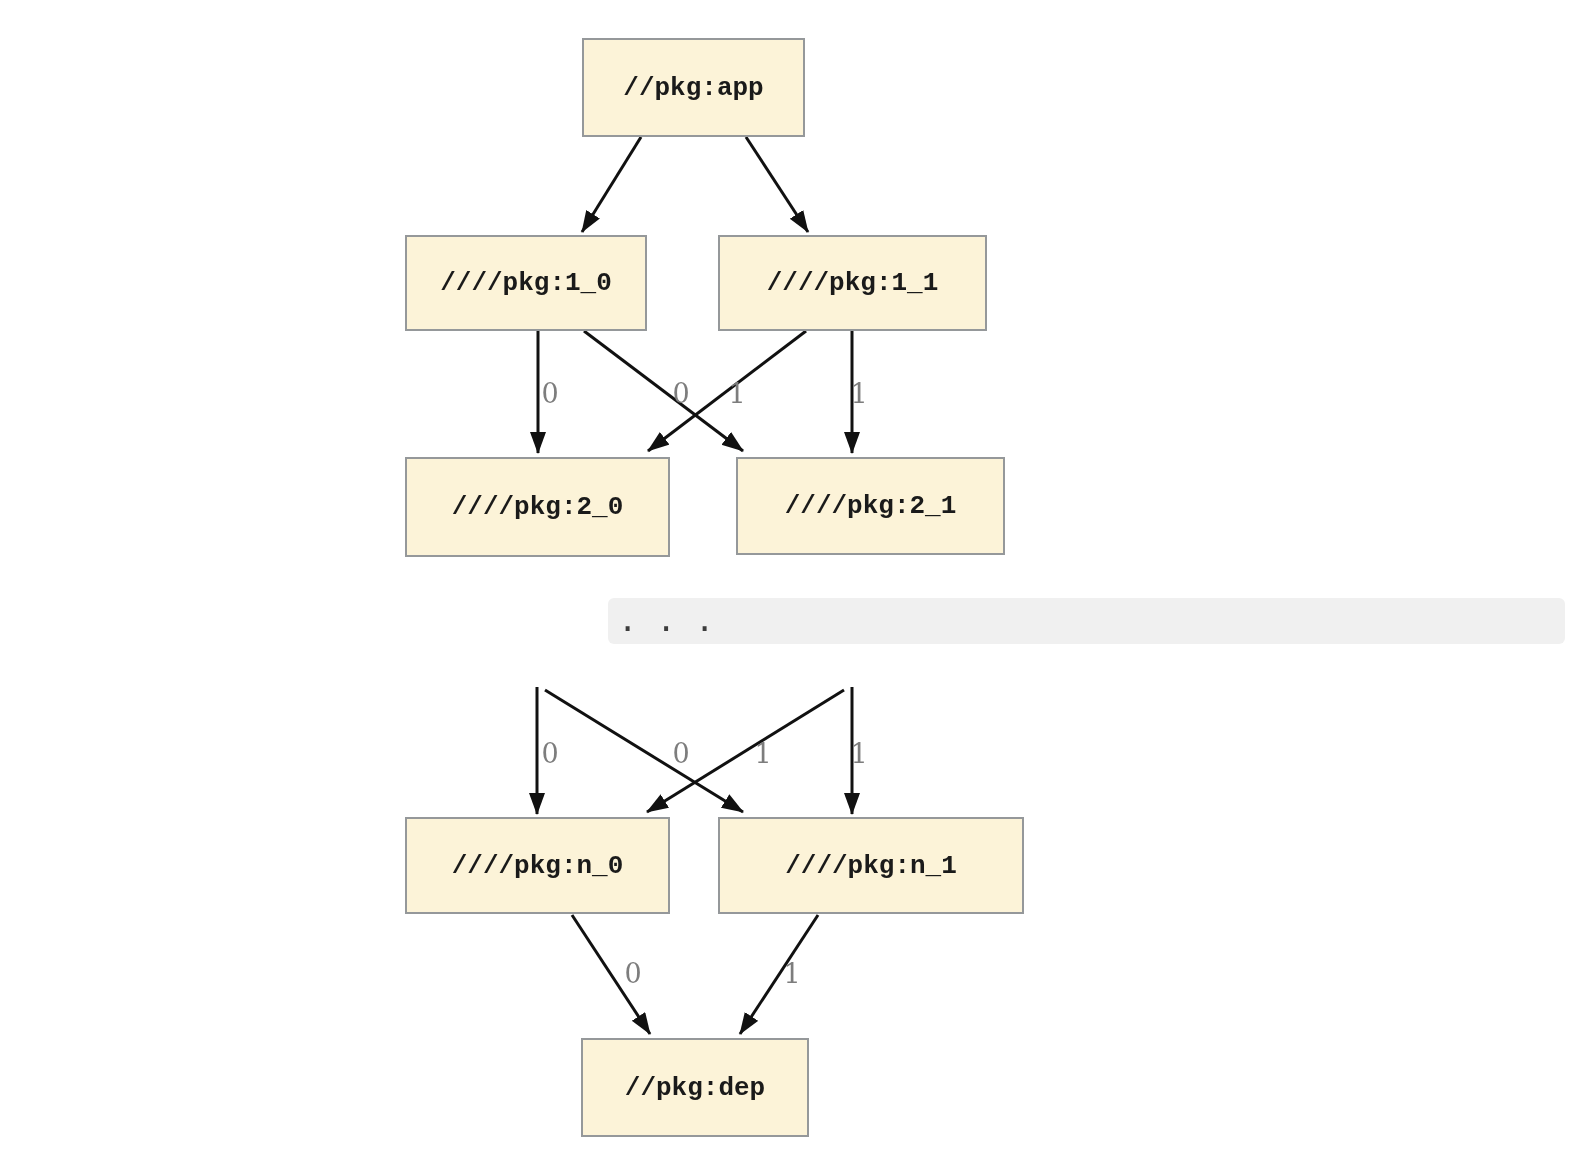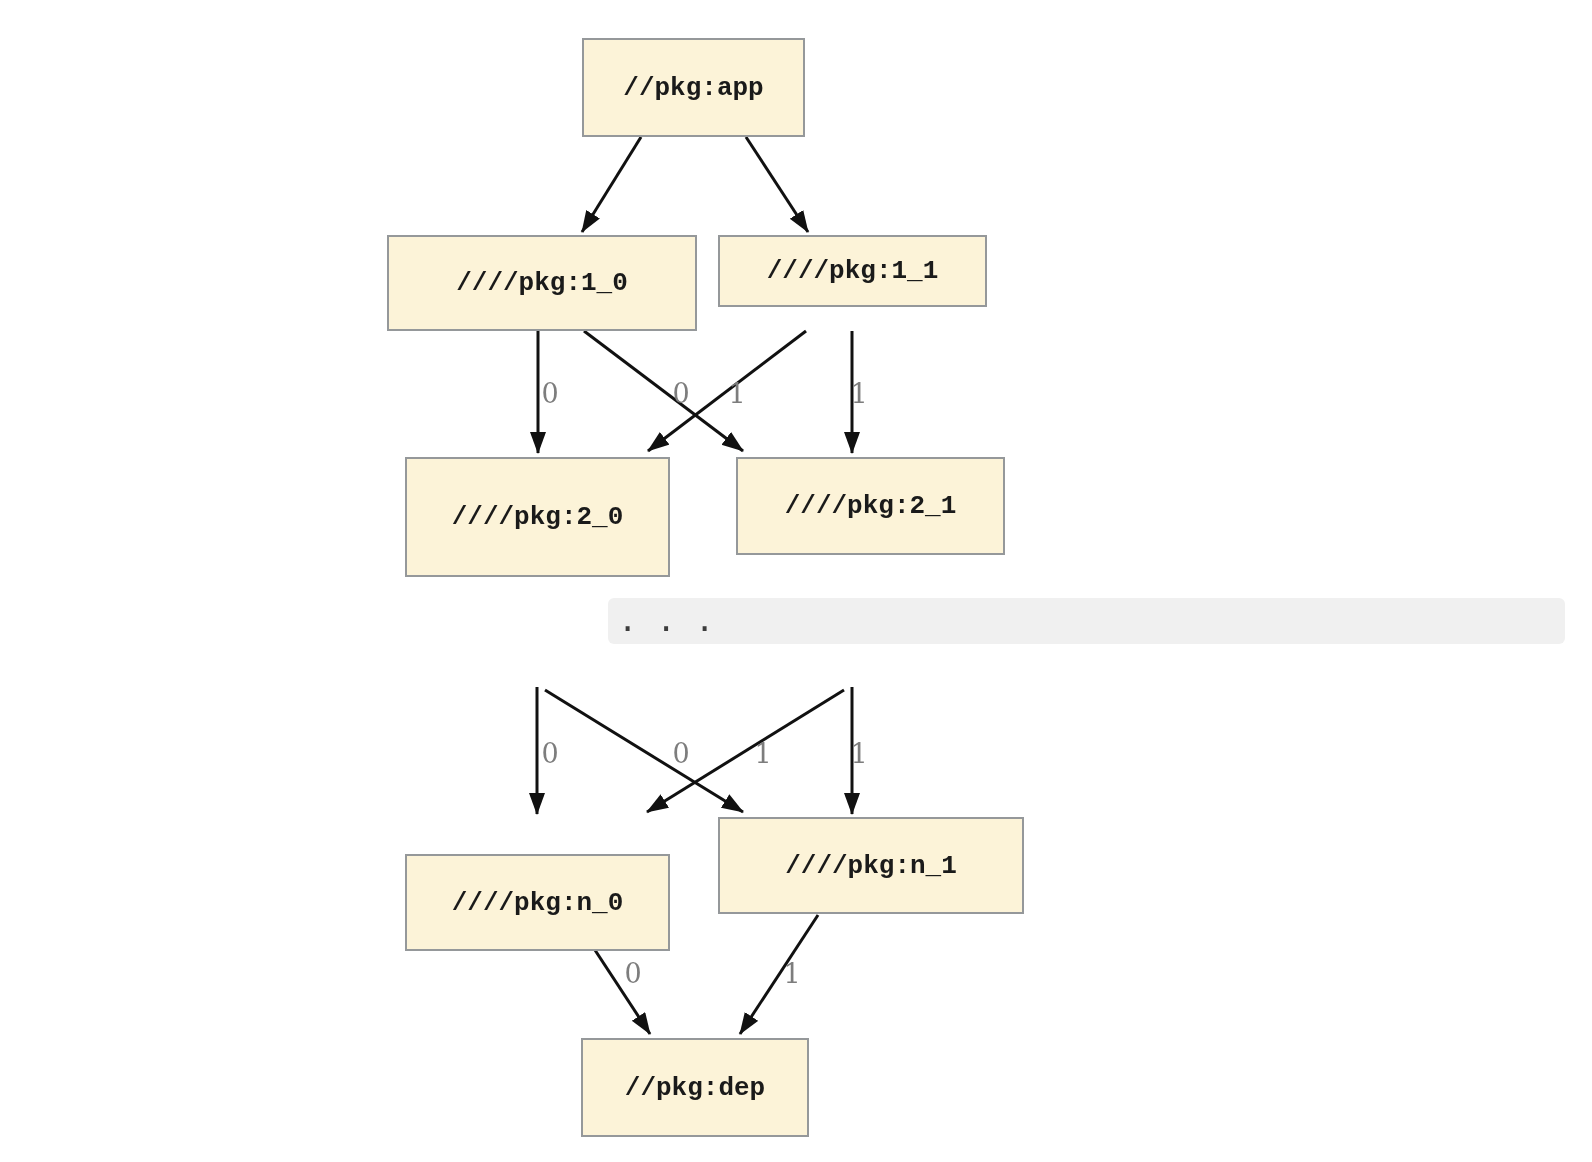--- a/index.html
+++ b/index.html
@@ -98,41 +98,41 @@
     <line x1="844" y1="690" x2="647" y2="812" marker-end="url(#arrow)"></line>
 
     <line x1="572" y1="915" x2="650" y2="1034" marker-end="url(#arrow)"></line>
     <line x1="818" y1="915" x2="740" y2="1034" marker-end="url(#arrow)"></line>
   </svg>
 
   <div class="node" style="left:582px; top:38px; width:223px; height:99px">
     <span>//pkg:app</span>
   </div>
 
-  <div class="node" style="left:387px; top:235px; width:310px; height:96px">
+  <div class="node" style="left:405px; top:235px; width:242px; height:96px">
     <span>////pkg:1_0</span>
   </div>
 
-  <div class="node" style="left:718px; top:235px; width:269px; height:72px">
+  <div class="node" style="left:718px; top:235px; width:269px; height:96px">
     <span>////pkg:1_1</span>
   </div>
 
-  <div class="node" style="left:405px; top:457px; width:265px; height:120px">
+  <div class="node" style="left:405px; top:457px; width:265px; height:100px">
     <span>////pkg:2_0</span>
   </div>
 
   <div class="node" style="left:736px; top:457px; width:269px; height:98px">
     <span>////pkg:2_1</span>
   </div>
 
   <div class="band">
     <span>. . .</span>
   </div>
 
-  <div class="node" style="left:405px; top:854px; width:265px; height:97px">
+  <div class="node" style="left:405px; top:817px; width:265px; height:97px">
     <span>////pkg:n_0</span>
   </div>
 
   <div class="node" style="left:718px; top:817px; width:306px; height:97px">
     <span>////pkg:n_1</span>
   </div>
 
   <div class="node" style="left:581px; top:1038px; width:228px; height:99px">
     <span>//pkg:dep</span>
   </div>

